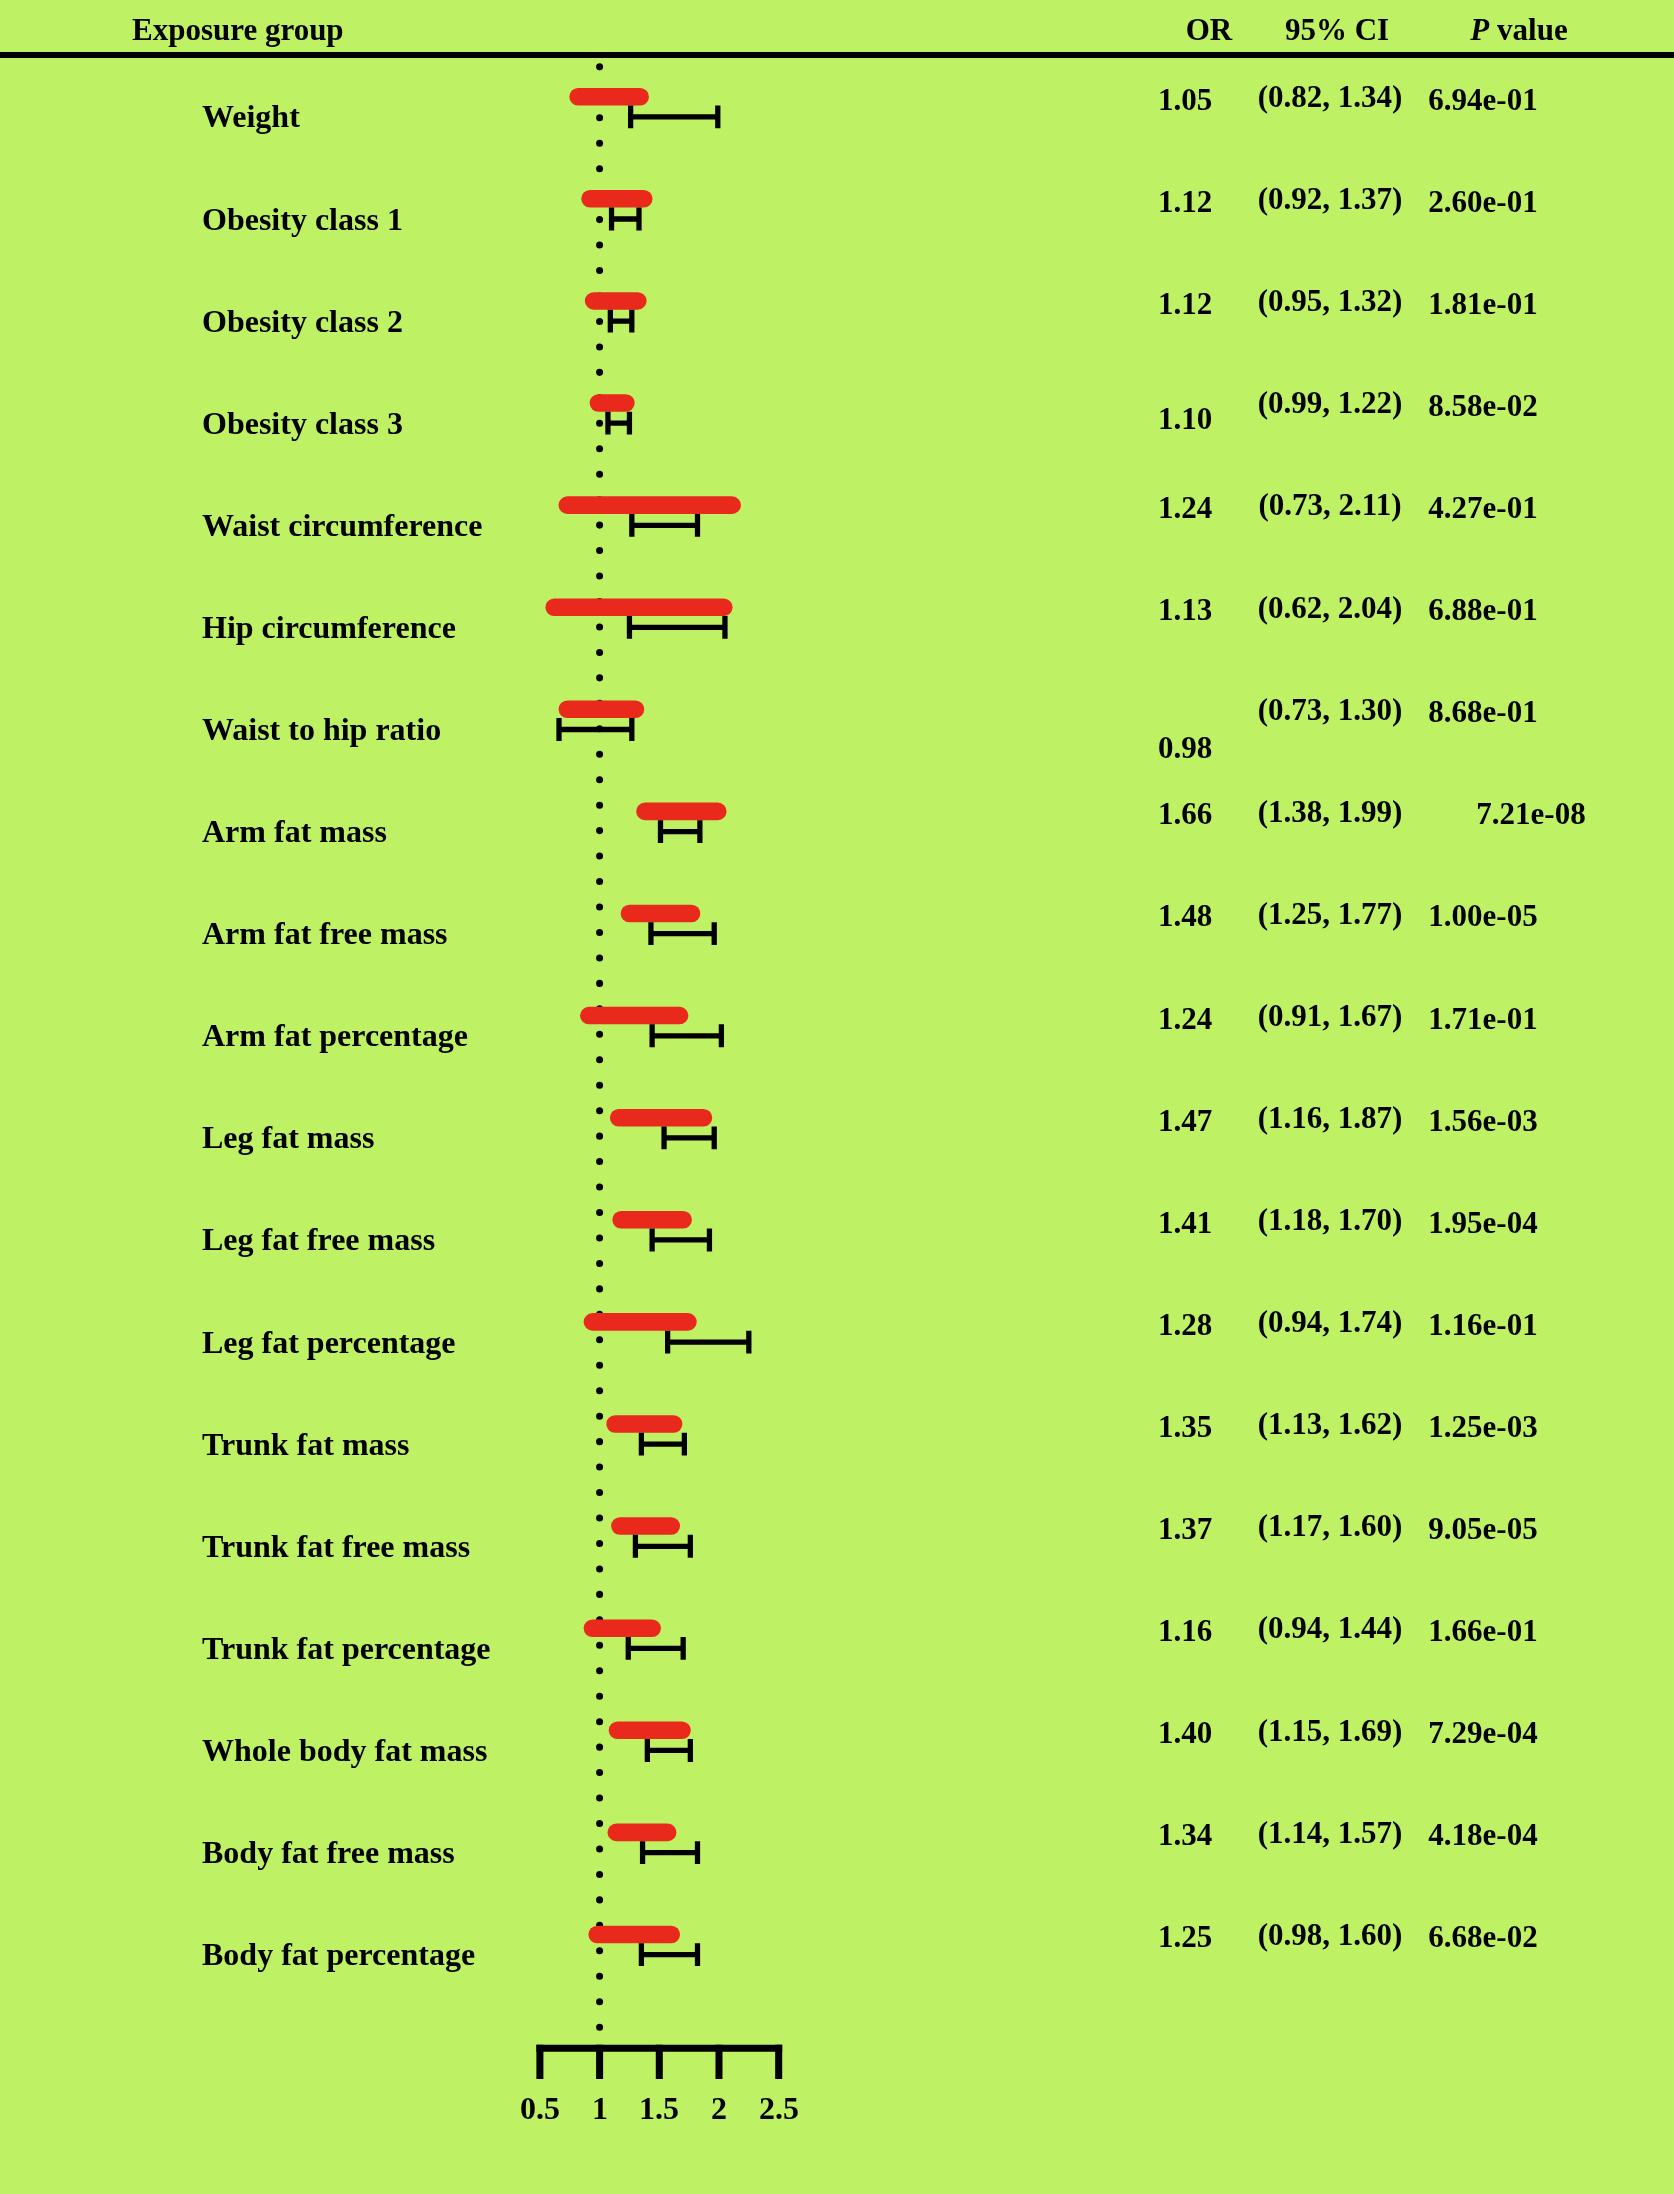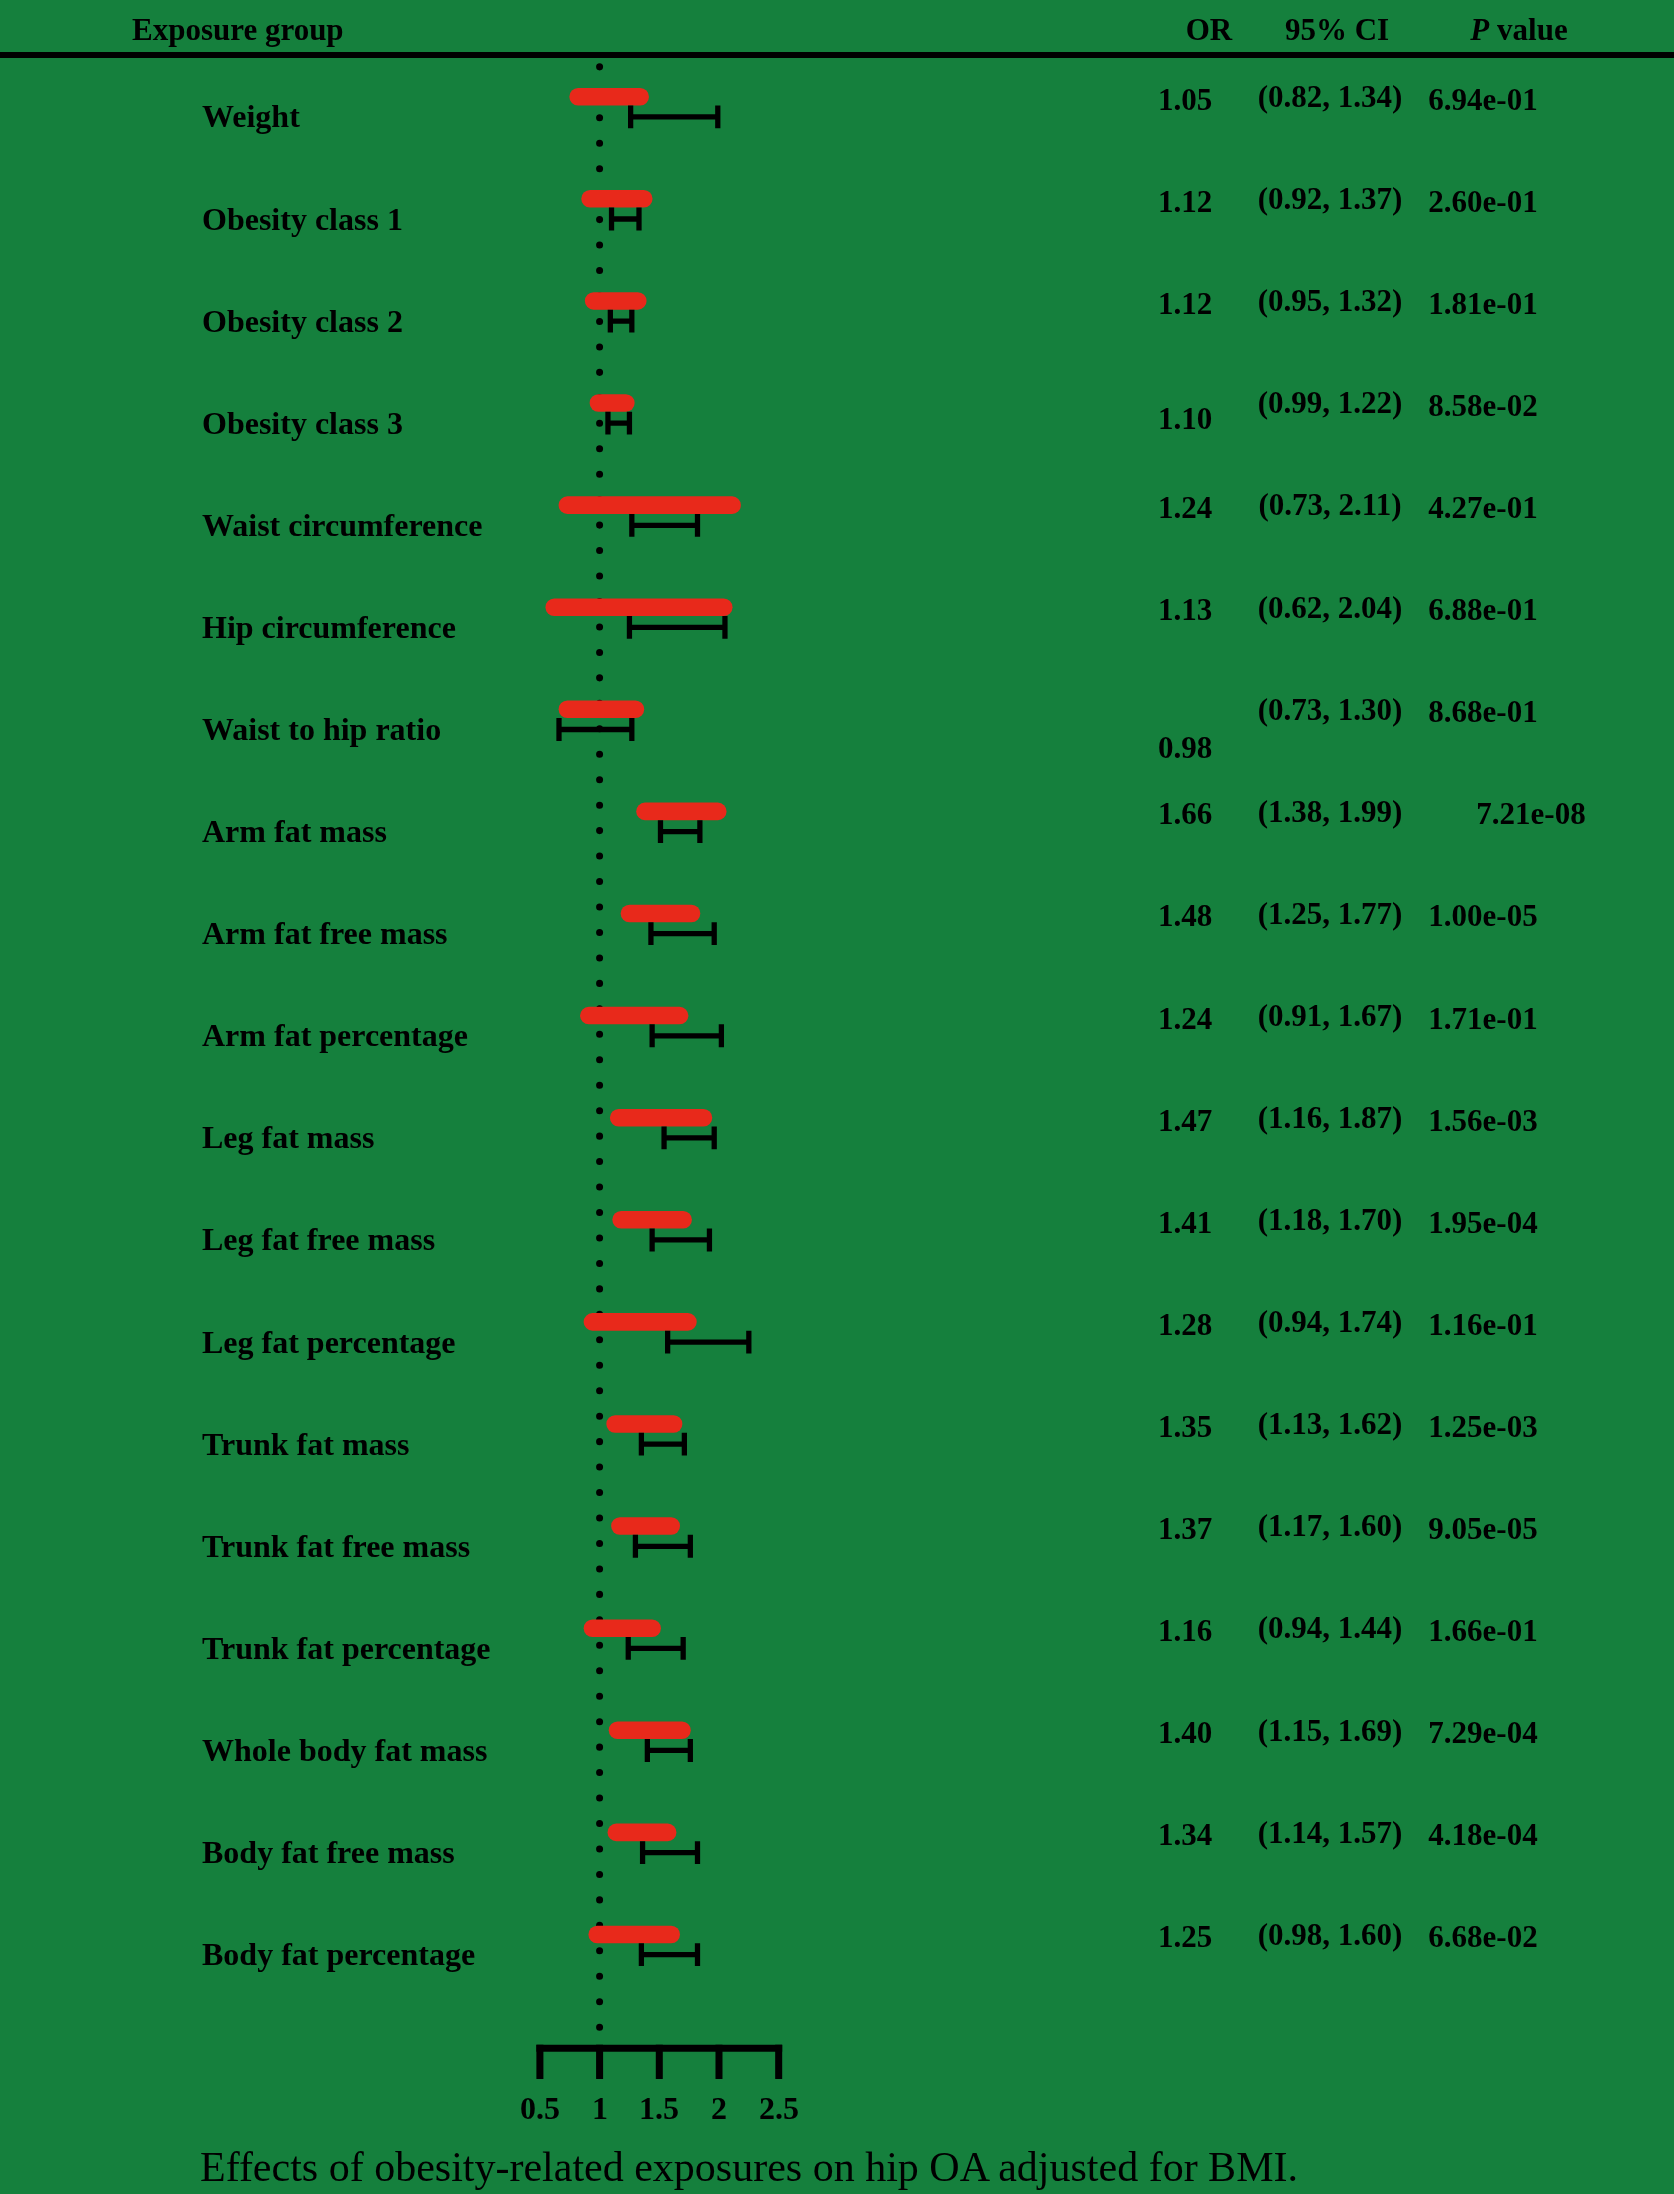--- a/index.html
+++ b/index.html
@@ -1,20 +1,20 @@
 <!DOCTYPE html>
 <html style="font-size:14px"><head>
 <meta charset="utf-8">
 <style>
   html,body{margin:0;padding:0;background:#ffffff;}
   #page{
     position:relative;
     width:1675px;
     height:2195px;
-    background:#15803d;
+    background:#bef264;
     font-family:"Liberation Serif", serif;
     overflow:hidden;
   }
   .hdr{
     position:absolute;
     top:10.5px;
     height:37px;
     line-height:37px;
     font-size:31px;
     font-weight:bold;
@@ -217,16 +217,15 @@
       <div class="val" style="left: 1483px; top: 1918px;">6.68e-02</div>
     </div>
   <div id="ticks-layer">
       <div class="tick-label" style="left: 540px;">0.5</div>
       <div class="tick-label" style="left: 600px;">1</div>
       <div class="tick-label" style="left: 659px;">1.5</div>
       <div class="tick-label" style="left: 719px;">2</div>
       <div class="tick-label" style="left: 779px;">2.5</div>
     </div>
 
-  <div id="caption">Effects of obesity-related exposures on hip OA adjusted for BMI.</div>
 
 </div>
 
 
 </body></html>

